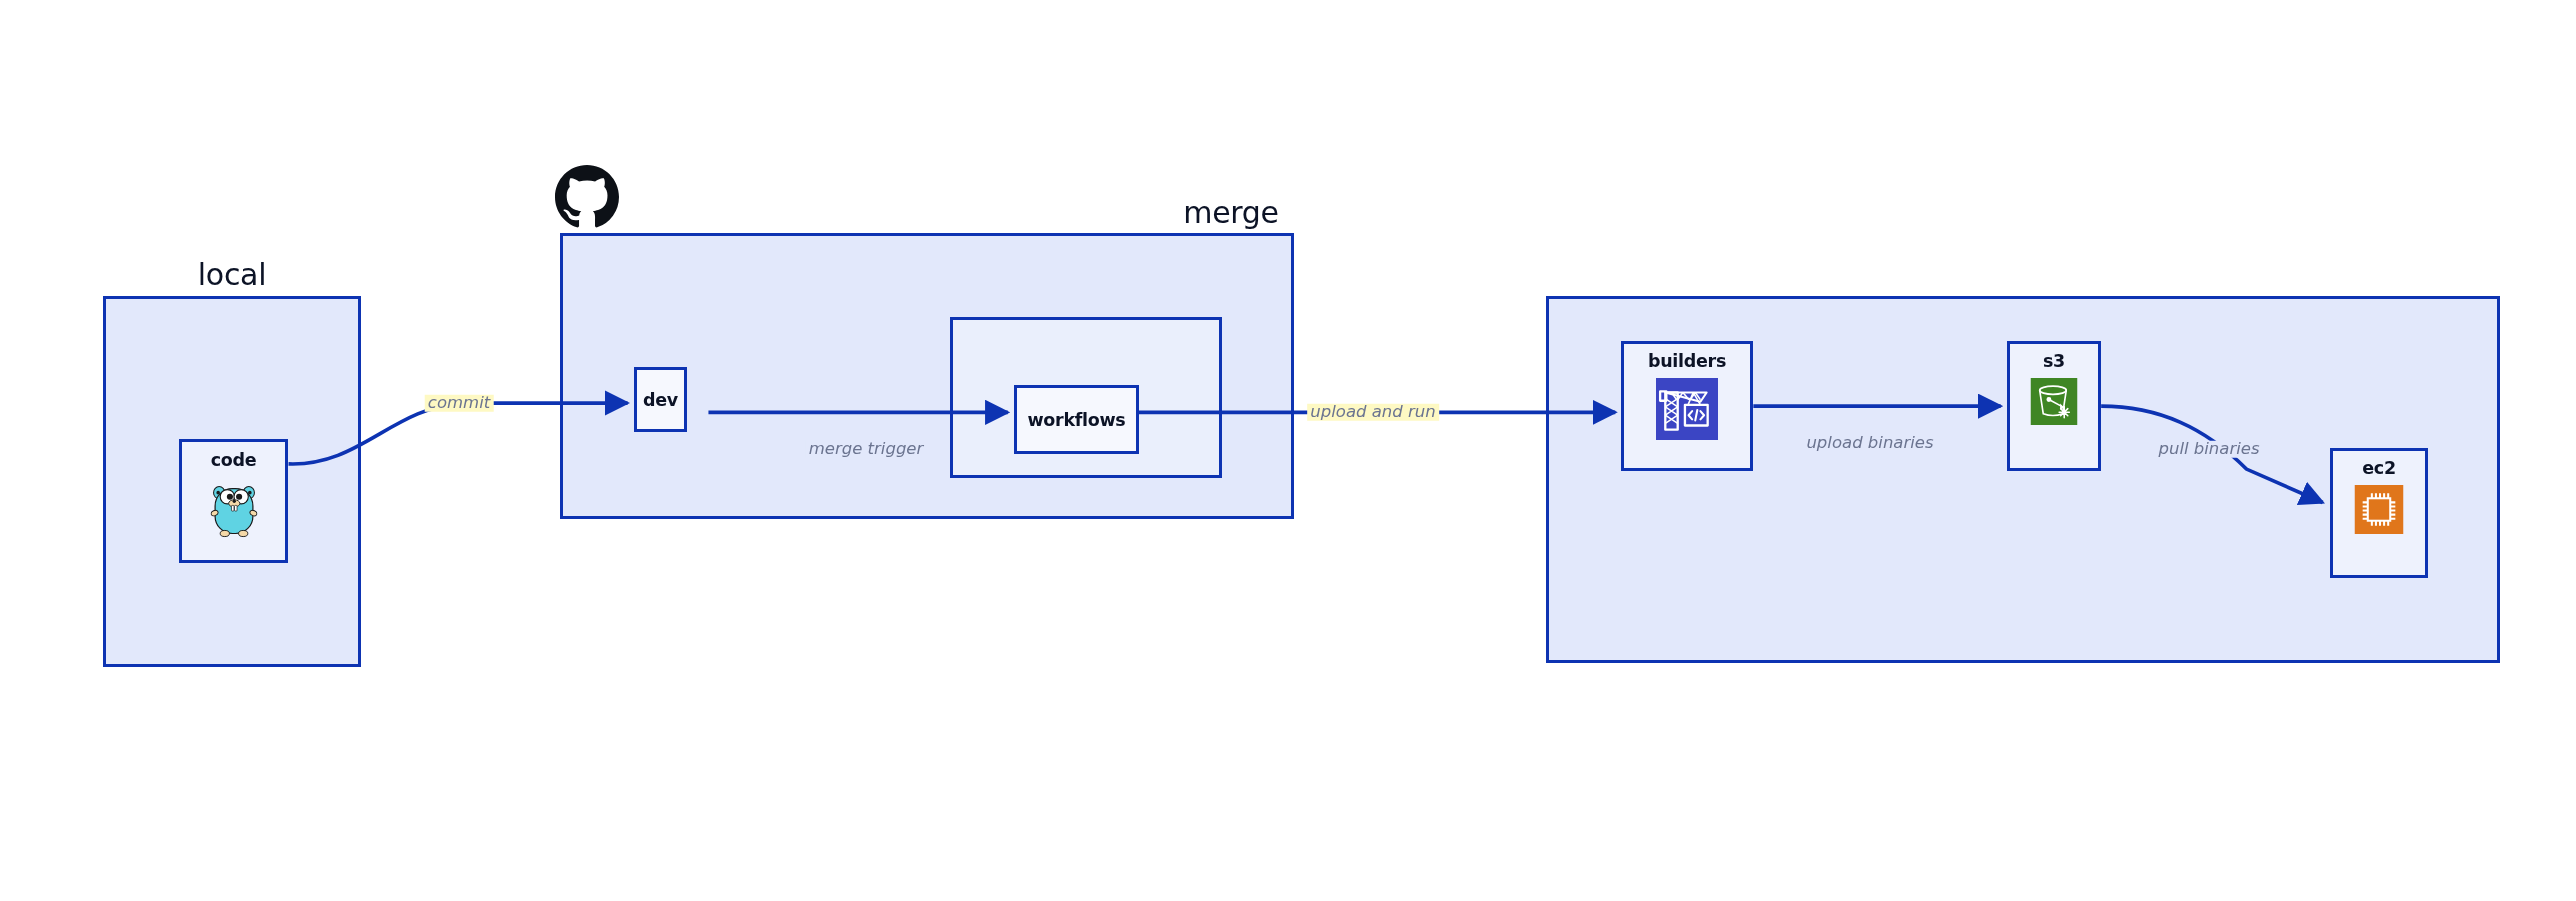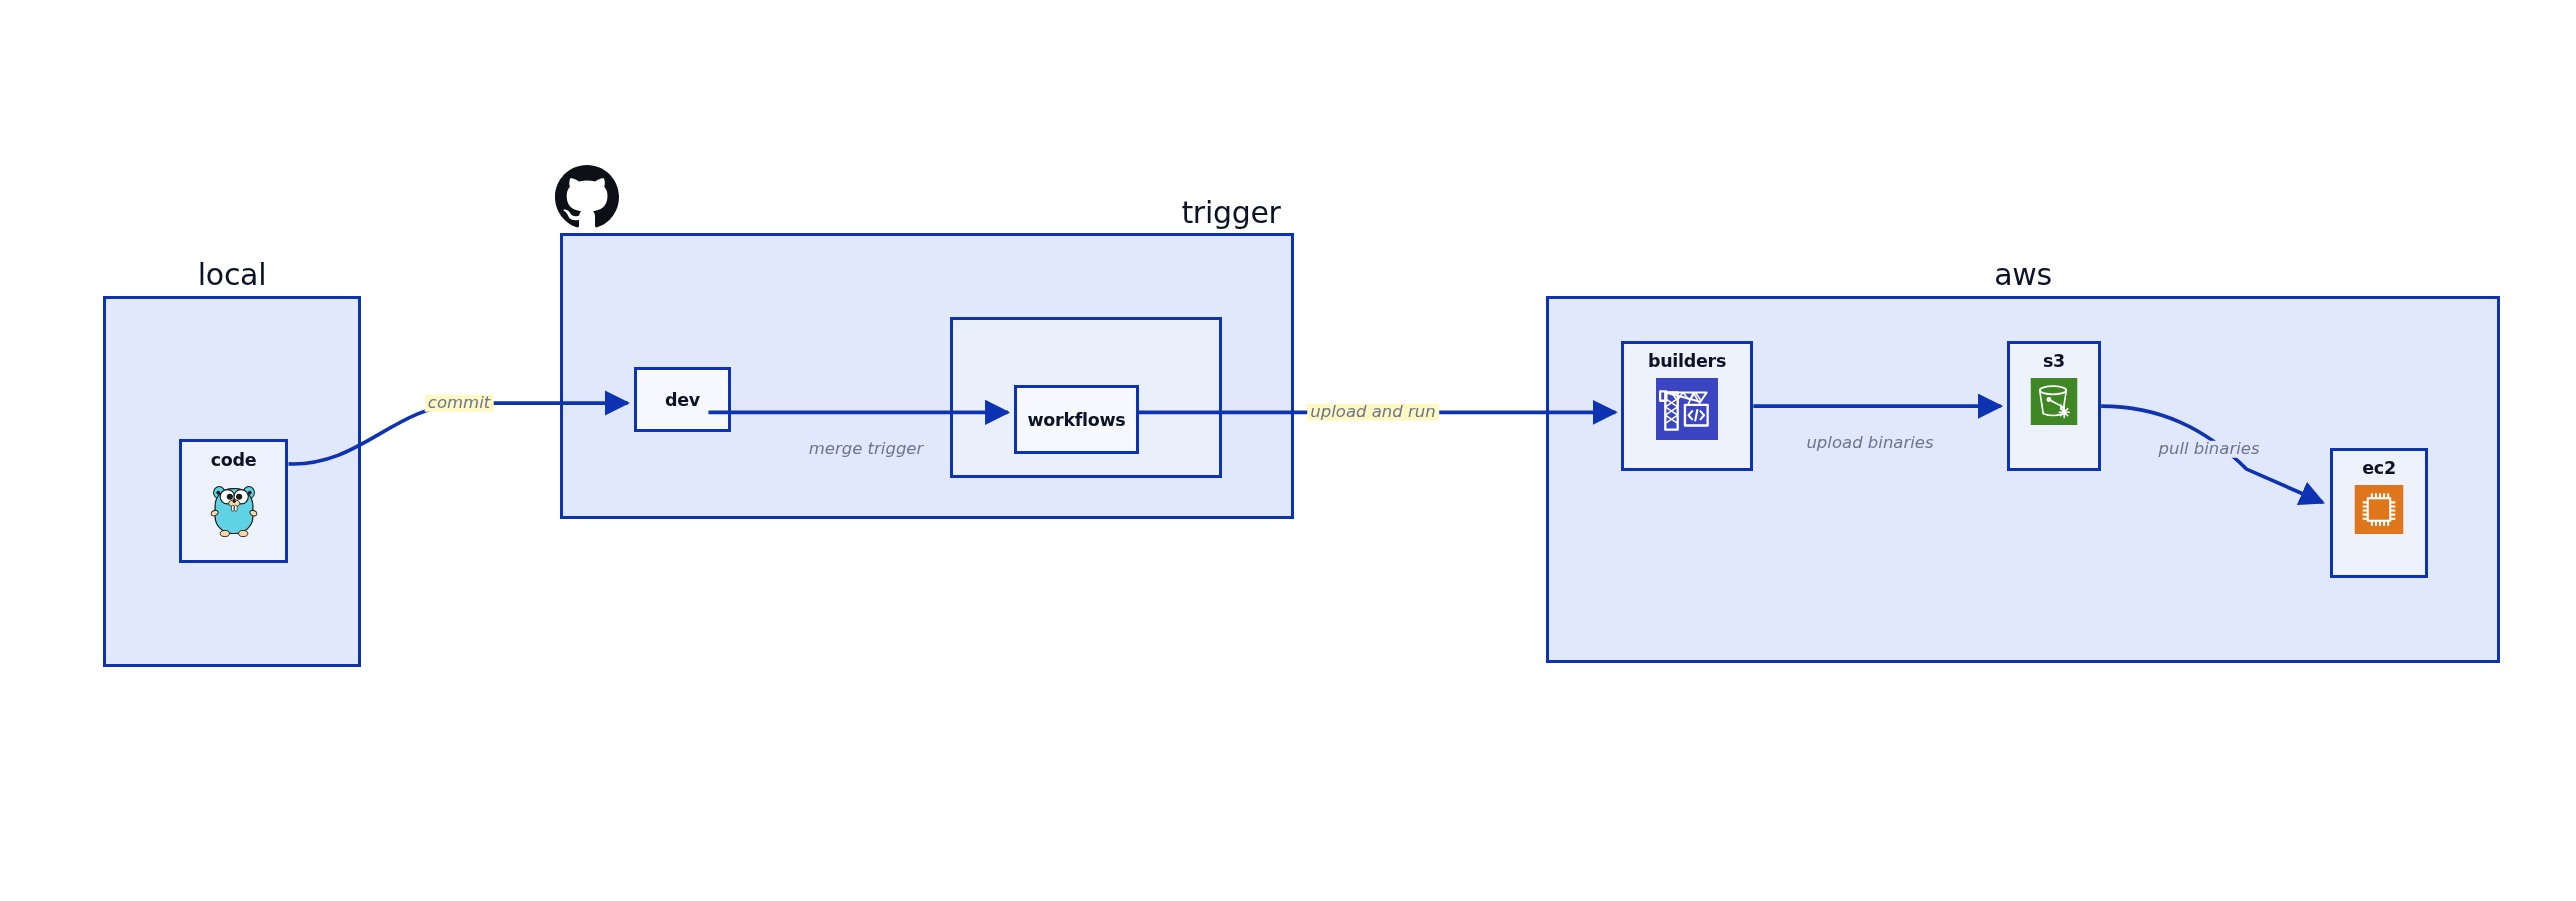--- a/index.html
+++ b/index.html
@@ -121,34 +121,33 @@
     <svg width="64" height="64" viewBox="0 0 16 16" xmlns="http://www.w3.org/2000/svg">
       <path fill="#0d1117" d="M8 0C3.58 0 0 3.58 0 8c0 3.54 2.29 6.53 5.47 7.59.4.07.55-.17.55-.38
         0-.19-.01-.82-.01-1.49-2.01.37-2.53-.49-2.69-.94-.09-.23-.48-.94-.82-1.13-.28-.15-.68-.52-.01-.53.63-.01
         1.08.58 1.23.82.72 1.21 1.87.87 2.33.66.07-.52.28-.87.51-1.07-1.78-.2-3.64-.89-3.64-3.95
         0-.87.31-1.59.82-2.15-.08-.2-.36-1.02.08-2.12 0 0 .67-.21 2.2.82.64-.18 1.32-.27 2-.27s1.36.09
         2 .27c1.53-1.04 2.2-.82 2.2-.82.44 1.1.16 1.92.08 2.12.51.56.82 1.27.82 2.15 0 3.07-1.87
         3.75-3.65 3.95.29.25.54.73.54 1.48 0 1.07-.01 1.93-.01 2.2 0 .21.15.46.55.38A8.01 8.01 0
         0 0 16 8c0-4.42-3.58-8-8-8z"></path>
     </svg>
   </span>
-  <div class="group-label" style="left:1164px;top:195px;width:134px;">trigger</div>
+  <div class="group-label" style="left:1164px;top:195px;width:134px;">merge</div>
   <div class="group-box" style="left:560px;top:233px;width:734px;height:286px;"></div>
 
-  <div class="node-box plain" style="left:634px;top:367px;width:97px;height:65px;justify-content:center;">
+  <div class="node-box plain" style="left:634px;top:367px;width:53px;height:65px;justify-content:center;">
     <div class="node-label" style="margin:auto 0;">dev</div>
   </div>
 
   <div class="group-box" style="left:950px;top:317px;width:272px;height:161px;background:#eaeffc;border-width:3.1px;"></div>
 
   <div class="node-box plain" style="left:1014px;top:385px;width:125px;height:69px;justify-content:center;">
     <div class="node-label" style="margin:auto 0;">workflows</div>
   </div>
 
-  <div class="group-label" style="left:1546px;top:257px;width:954px;">aws</div>
   <div class="group-box" style="left:1546px;top:296px;width:954px;height:367px;"></div>
 
   <div class="node-box" style="left:1621px;top:341px;width:132px;height:130px;">
     <div class="node-label" style="margin-top:7.2px;">builders</div>
     <span class="icon-tile" style="left:50%;top:34px;transform:translateX(-50%);">
       <svg width="62" height="62" viewBox="0 0 120 120" xmlns="http://www.w3.org/2000/svg">
         <rect x="0" y="0" width="120" height="120" fill="#3b45c4"></rect>
         <g fill="none" stroke="#ffffff" stroke-width="4.5" stroke-linejoin="round">
 
           <rect x="18" y="28" width="24" height="72"></rect>

